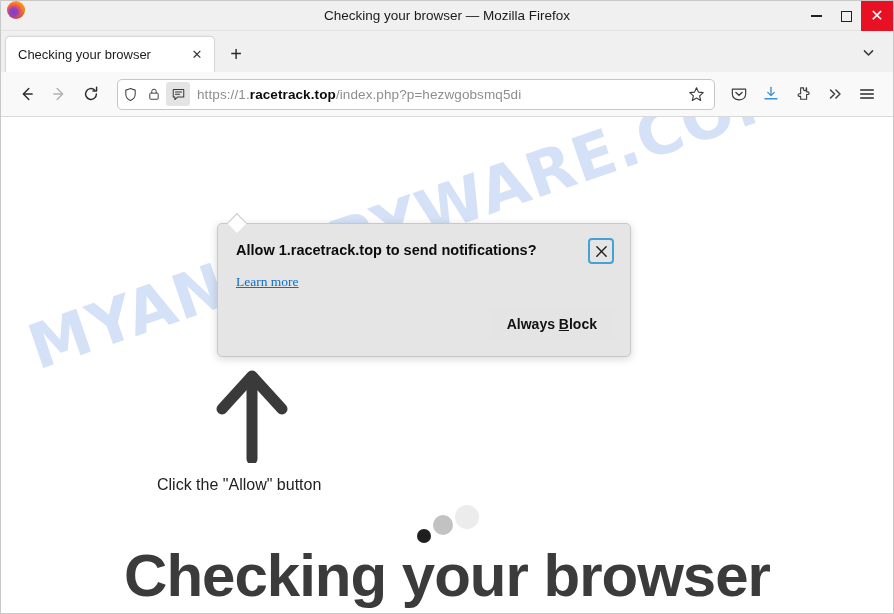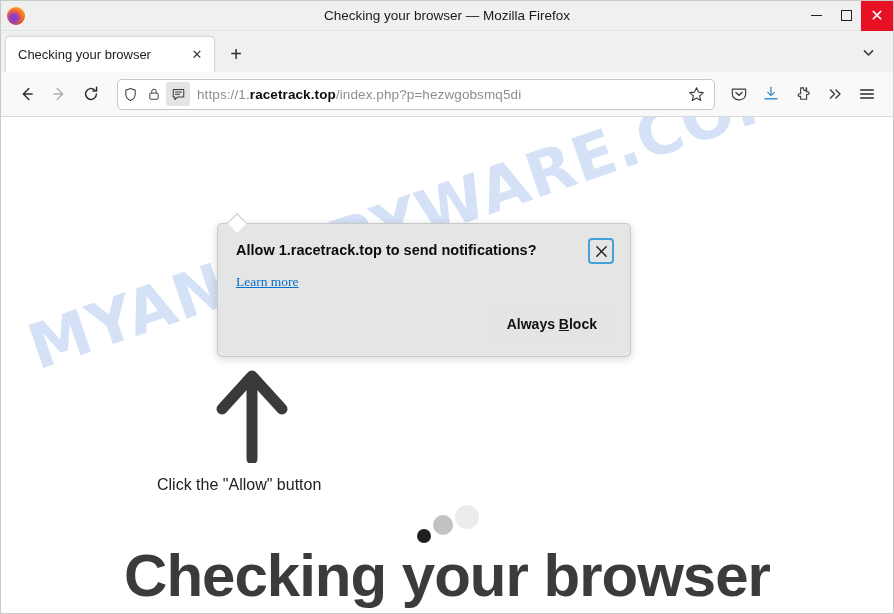--- a/index.html
+++ b/index.html
@@ -16,21 +16,21 @@
     border: 1px solid #c9c9c9;
     overflow: hidden;
   }
 
   
   .titlebar {
     position: relative;
     height: 30px;
     background: #f0f0f0;
     display: flex;
-    align-items: center;
+    align-items: flex-start;
     border-bottom: 1px solid #e3e3e3;
   }
   .ff-logo {
     width: 18px; height: 18px;
     margin-left: 6px;
     border-radius: 50%;
     background: radial-gradient(circle at 38% 62%, #7a3fd4 0%, #9b3fb8 24%, #ff6a2b 52%, #ff9c22 70%, #ffcb3a 92%);
     box-shadow: inset -1px -1px 2px rgba(0,0,0,.18);
     flex: none;
   }

